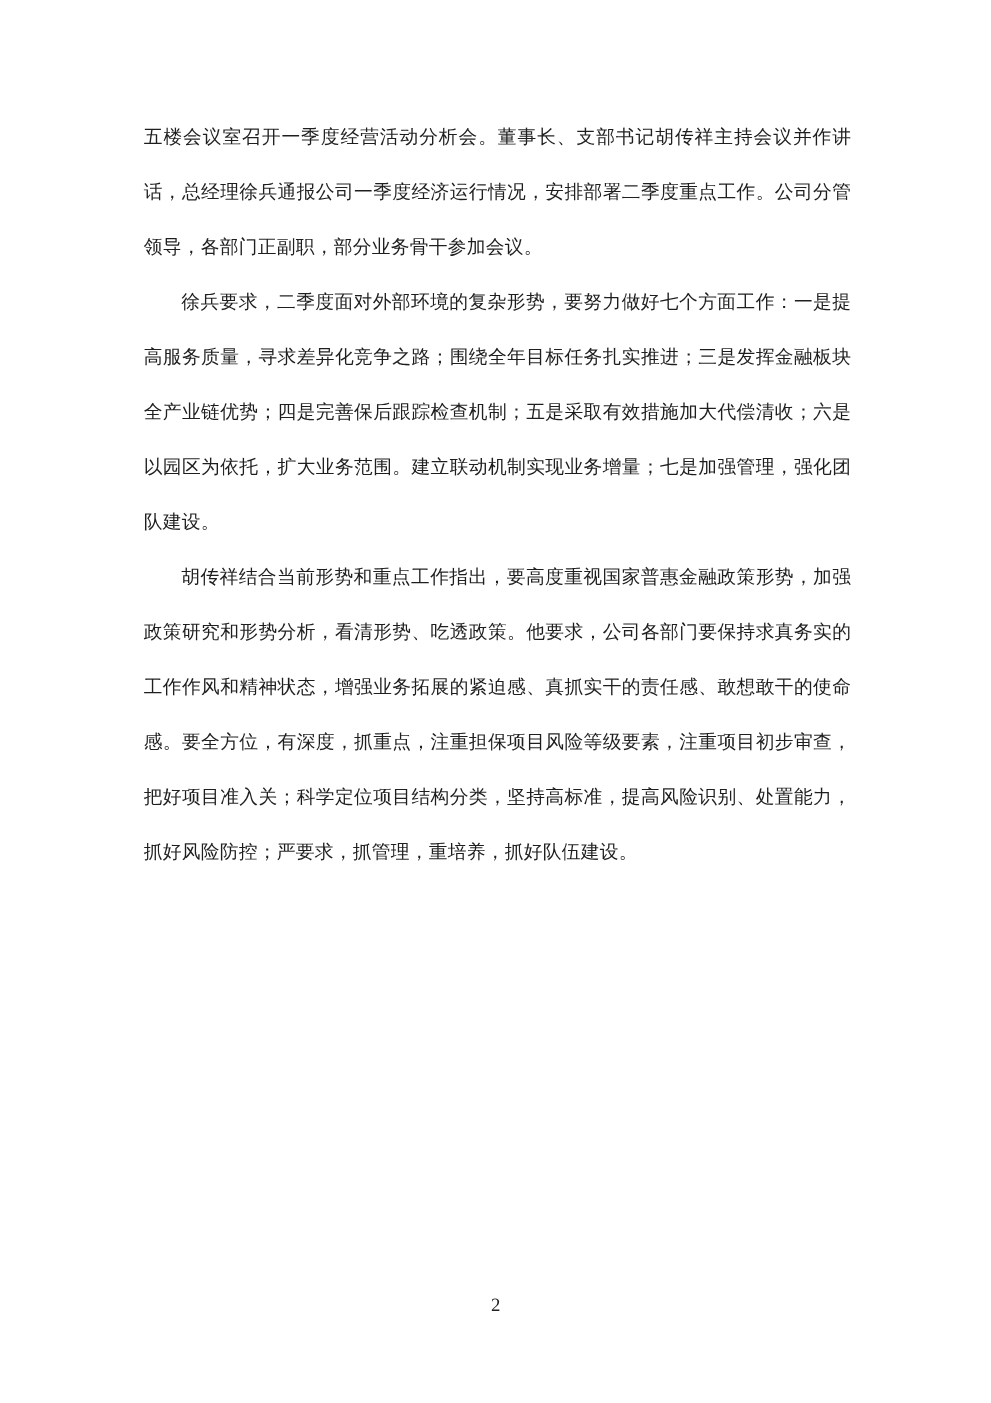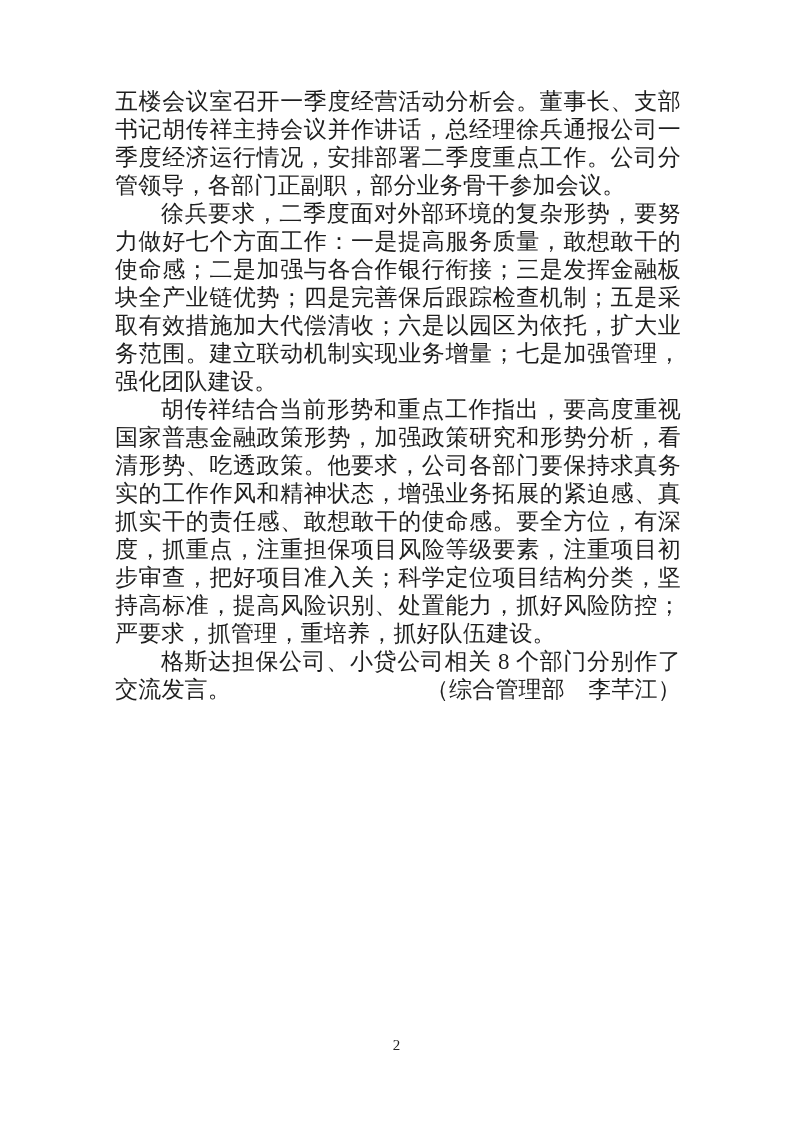--- a/index.html
+++ b/index.html
@@ -14,22 +14,22 @@
     background: #ffffff;
     overflow: hidden;
     font-family: "Liberation Serif", "DejaVu Serif", serif;
     color: #1e1e1e;
   }
   .content {
     position: absolute;
     left: 115px;
     top: 88px;
     width: 566px;
-    font-size: 23px;
-    line-height: 28px;
+    font-size: 15px;
+    line-height: 44px;
     text-align: justify;
     letter-spacing: 0.2px;
   }
   .content p {
     margin: 0;
     padding: 0;
     text-indent: 2em;
   }
   .content p.no-indent {
     text-indent: 0;
@@ -46,21 +46,17 @@
     font-size: 15px;
     color: #222222;
   }
 </style>
 </head>
 <body>
 
 <div class="page">
   <div class="content">
     <p class="no-indent">五楼会议室召开一季度经营活动分析会。董事长、支部书记胡传祥主持会议并作讲话，总经理徐兵通报公司一季度经济运行情况，安排部署二季度重点工作。公司分管领导，各部门正副职，部分业务骨干参加会议。</p>
-    <p>徐兵要求，二季度面对外部环境的复杂形势，要努力做好七个方面工作：一是提高服务质量，敢想敢干的使命感；二是加强与各合作银行衔接；三是发挥金融板块全产业链优势；四是完善保后跟踪检查机制；五是采取有效措施加大代偿清收；六是以园区为依托，扩大业务范围。建立联动机制实现业务增量；七是加强管理，强化团队建设。</p>
+    <p>徐兵要求，二季度面对外部环境的复杂形势，要努力做好七个方面工作：一是提高服务质量，寻求差异化竞争之路；围绕全年目标任务扎实推进；三是发挥金融板块全产业链优势；四是完善保后跟踪检查机制；五是采取有效措施加大代偿清收；六是以园区为依托，扩大业务范围。建立联动机制实现业务增量；七是加强管理，强化团队建设。</p>
     <p>胡传祥结合当前形势和重点工作指出，要高度重视国家普惠金融政策形势，加强政策研究和形势分析，看清形势、吃透政策。他要求，公司各部门要保持求真务实的工作作风和精神状态，增强业务拓展的紧迫感、真抓实干的责任感、敢想敢干的使命感。要全方位，有深度，抓重点，注重担保项目风险等级要素，注重项目初步审查，把好项目准入关；科学定位项目结构分类，坚持高标准，提高风险识别、处置能力，抓好风险防控；严要求，抓管理，重培养，抓好队伍建设。</p>
-    <p>
-      <span>格斯达担保公司、小贷公司相关 8 个部门分别作了交流发言。</span>
-      <span class="signature">（综合管理部　李芊江）</span>
-    </p>
   </div>
   <div class="page-number">2</div>
 </div>
 
 </body></html>

